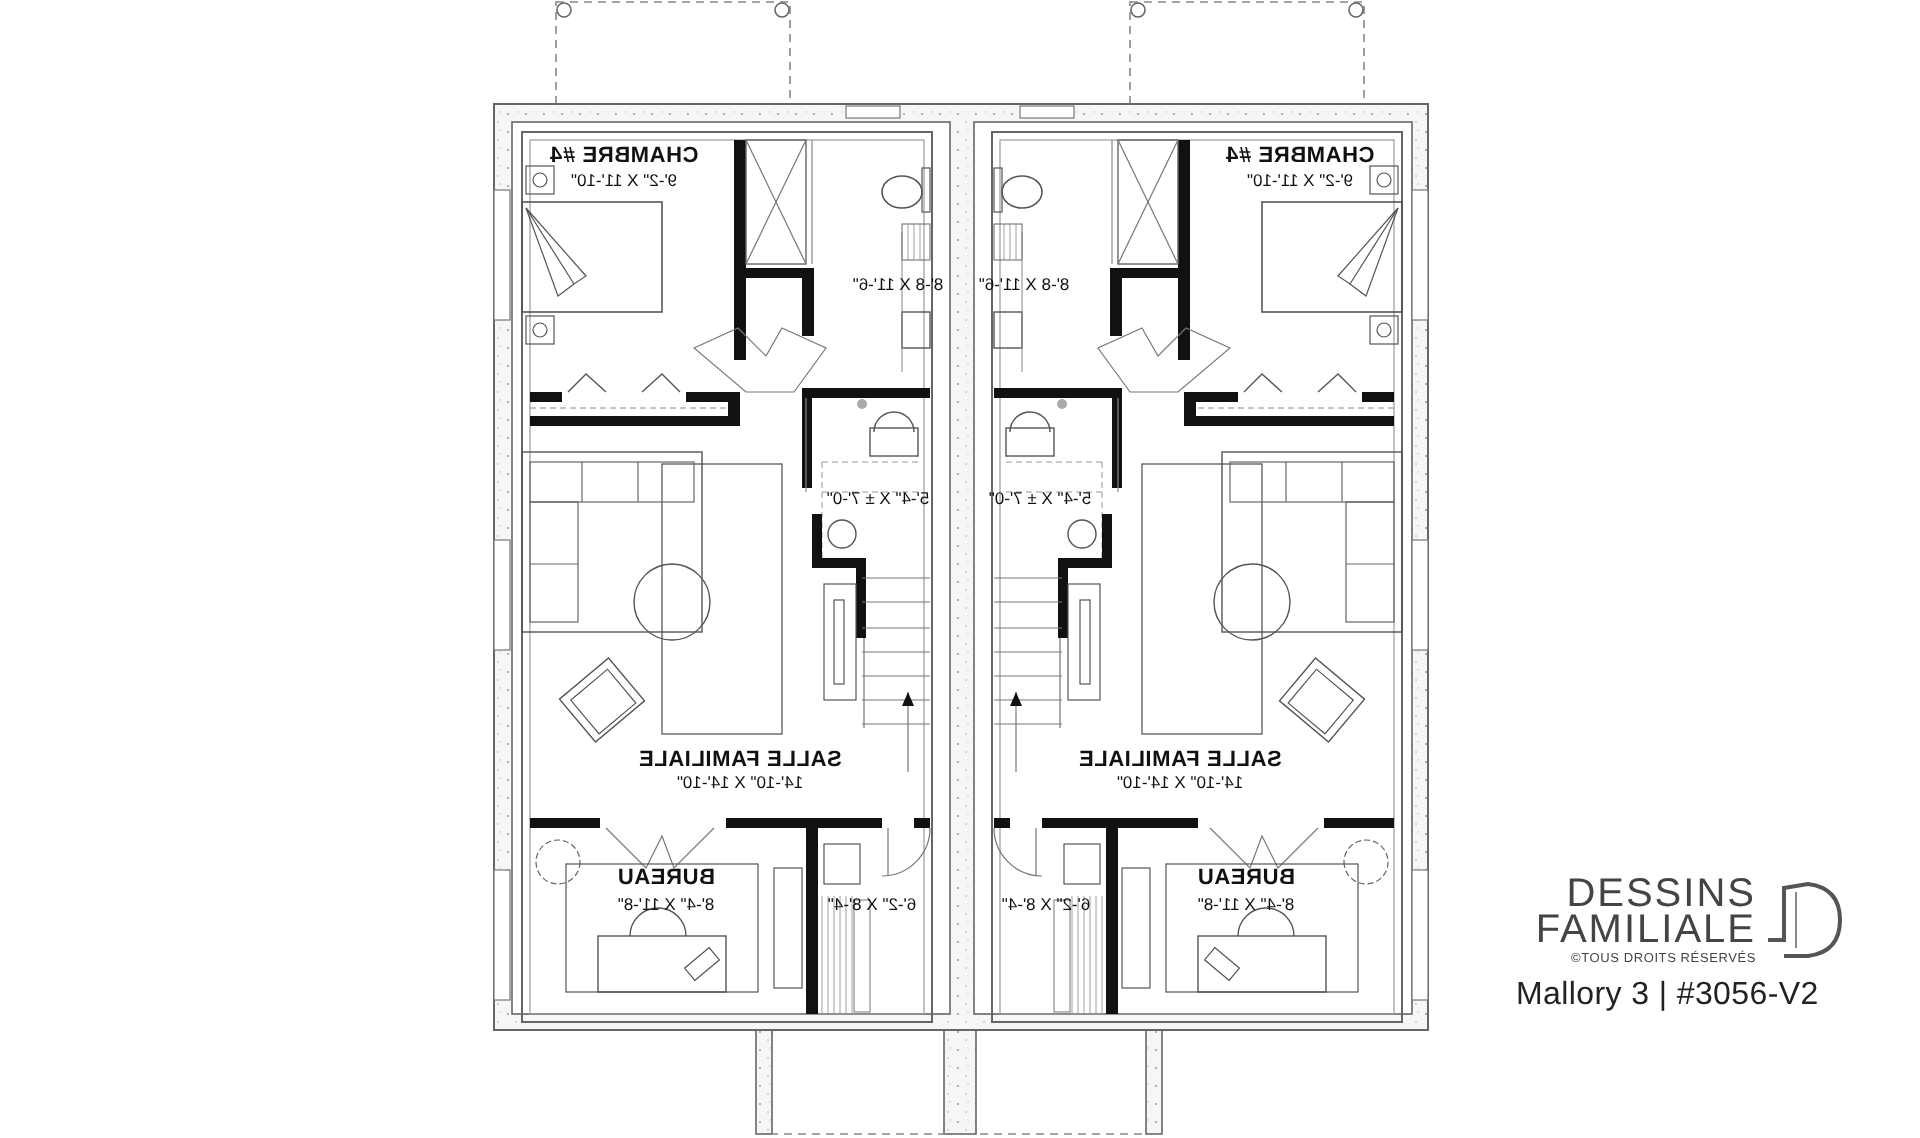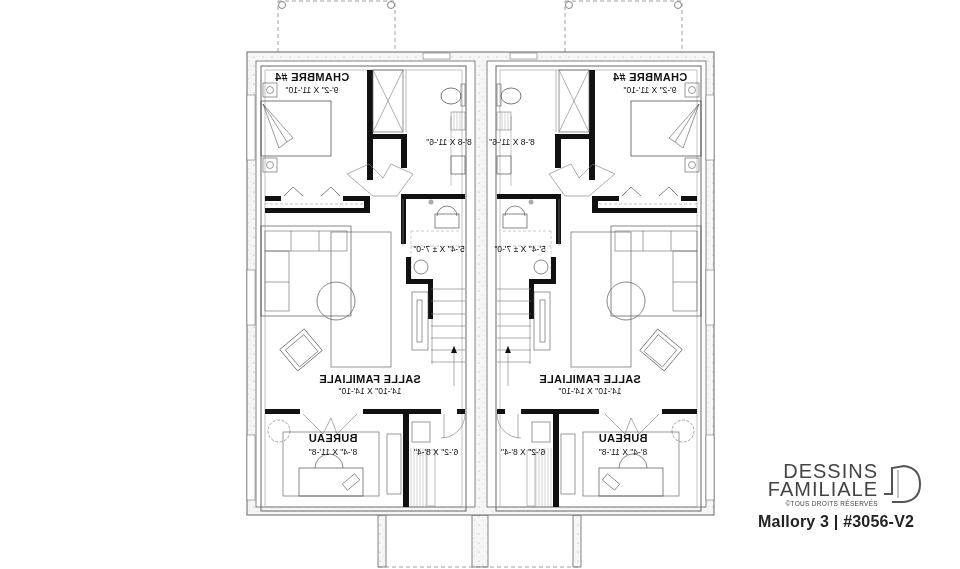--- a/index.html
+++ b/index.html
@@ -1,24 +1,24 @@
 <!DOCTYPE html>
 <html><head>
   <meta charset="utf-8">
   <style>
     html, body { margin:0; padding:0; background:#ffffff; }
     body { width:960px; height:569px; position:relative; overflow:hidden; font-family:"Liberation Sans", sans-serif; }
     #plan { position:absolute; left:0; top:0; }
     .lbl { font-family:"Liberation Sans", sans-serif; fill:#111; }
     .title { font-weight:bold; font-size:11px; letter-spacing:0.3px; }
     .dim { font-size:8.5px; }
-    .brand { position:absolute; left:752px; top:462px; width:170px; }
+    .brand { position:absolute; left:752px; top:438px; width:170px; }
     .brand .l1, .brand .l2 { font-family:"Liberation Sans", sans-serif; color:#444; font-size:20px; letter-spacing:1px; line-height:18px; text-align:right; width:126px; font-weight:normal; }
     .brand .l3 { font-family:"Liberation Sans", sans-serif; color:#444; font-size:6.5px; margin-top:2px; width:126px; text-align:right; letter-spacing:0.3px; }
-    .brand .l4 { font-family:"Liberation Sans", sans-serif; color:#222; font-size:16px; margin-top:6px; margin-left:6px; letter-spacing:0.2px;font-weight:bold; }
+    .brand .l4 { font-family:"Liberation Sans", sans-serif; color:#222; font-size:16px; margin-top:6px; margin-left:6px; letter-spacing:0.2px; }
     .brand .logo { position:absolute; left:130px; top:2px; }
   </style>
 </head>
 <body>
 
 <svg id="plan" width="960" height="569" viewBox="0 0 960 569" xmlns="http://www.w3.org/2000/svg">
   <defs>
     <pattern id="speck" width="9" height="9" patternUnits="userSpaceOnUse">
       <rect width="9" height="9" fill="#f6f6f6"></rect>
       <circle cx="2" cy="3" r="0.5" fill="#999"></circle>

